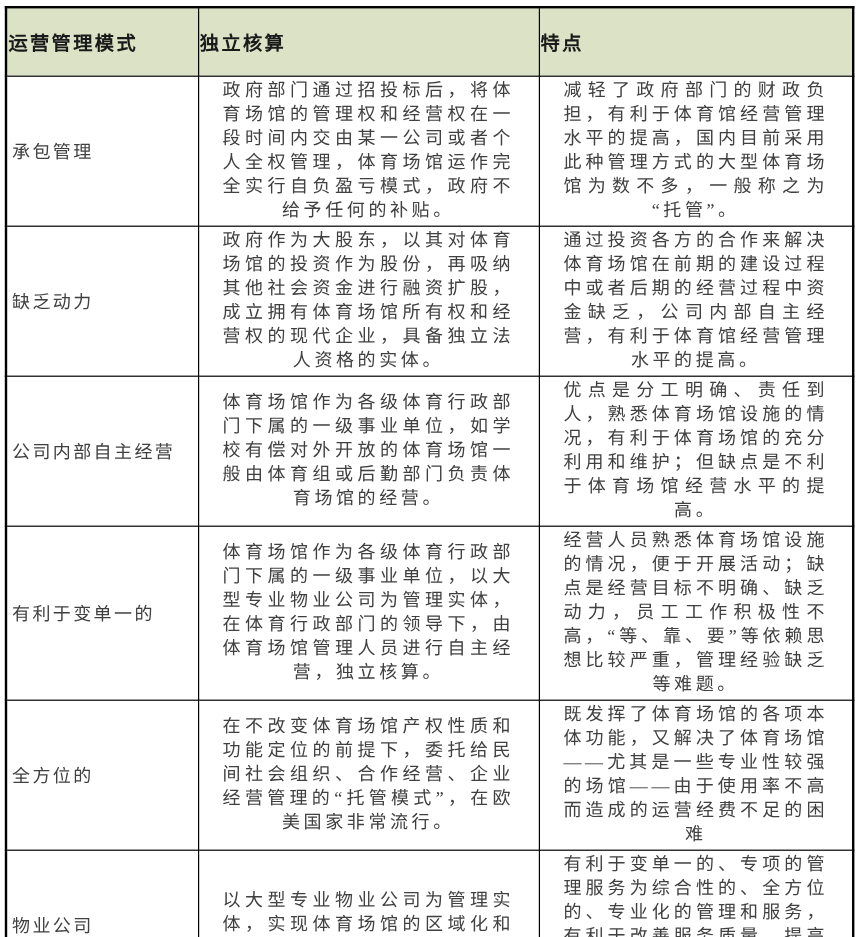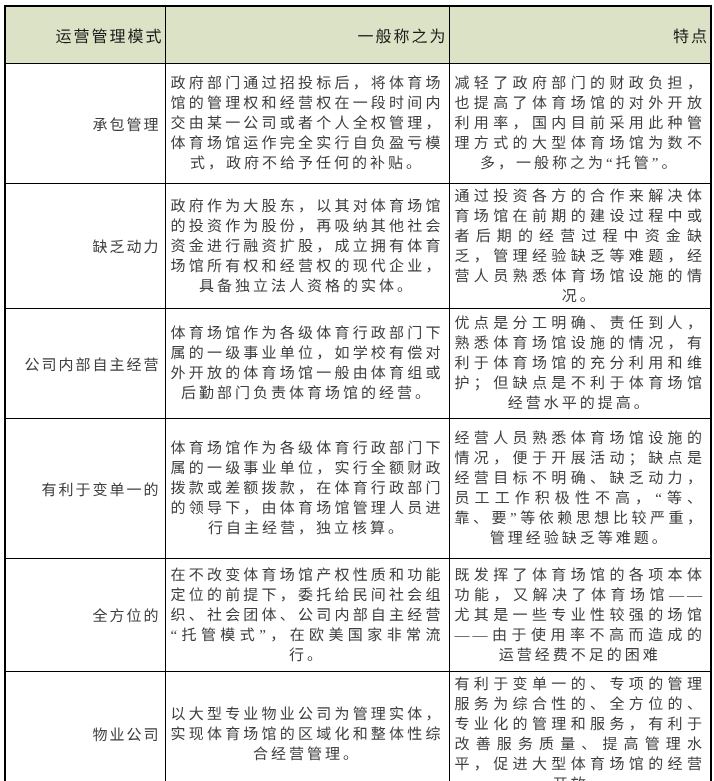--- a/index.html
+++ b/index.html
@@ -30,41 +30,41 @@
   col.c-feat{width:262px;}
   th,td{
     border:1px solid var(--border);
     vertical-align:middle;
     overflow:hidden;
   }
   thead tr{height:57px;}
   thead th{
     background:var(--header-bg);
     color:var(--header-text);
-    font-weight:normal;
+    font-weight:bold;
     font-size:16px;
     letter-spacing:2px;
-    text-align:right;
+    text-align:left;
   }
   tbody th.mode-cell{
     font-weight:normal;
     color:var(--body-text);
     font-size:15px;
     letter-spacing:2px;
-    text-align:right;
+    text-align:left;
     padding:0 4px;
   }
   td.body-cell{
     color:var(--body-text);
     font-size:15px;
     letter-spacing:3px;
     line-height:20px;
     text-align:justify;
     text-align-last:center;
-    padding:2px 5px;
+    padding:2px 20px;
   }
   tr.r1{height:120px;}
   tr.r2{height:113px;}
   tr.r3{height:110px;}
   tr.r4{height:140px;}
   tr.r5{height:113px;}
   tr.r6{height:119px;}
 </style>
 </head>
 <body>
@@ -72,48 +72,48 @@
 <div class="table-wrap">
   <table>
     <colgroup>
       <col class="c-mode">
         <col class="c-intro">
         <col class="c-feat">
     </colgroup>
     <thead>
       <tr>
         <th>运营管理模式</th>
-        <th>一般称之为</th>
+        <th>独立核算</th>
         <th>特点</th>
       </tr>
     </thead>
     <tbody>
       <tr class="r1">
         <th class="mode-cell">承包管理</th>
         <td class="body-cell">政府部门通过招投标后，将体育场馆的管理权和经营权在一段时间内交由某一公司或者个人全权管理，体育场馆运作完全实行自负盈亏模式，政府不给予任何的补贴。</td>
-        <td class="body-cell">减轻了政府部门的财政负担，也提高了体育场馆的对外开放利用率，国内目前采用此种管理方式的大型体育场馆为数不多，一般称之为“托管”。</td>
+        <td class="body-cell">减轻了政府部门的财政负担，有利于体育馆经营管理水平的提高，国内目前采用此种管理方式的大型体育场馆为数不多，一般称之为“托管”。</td>
       </tr>
       <tr class="r2">
         <th class="mode-cell">缺乏动力</th>
         <td class="body-cell">政府作为大股东，以其对体育场馆的投资作为股份，再吸纳其他社会资金进行融资扩股，成立拥有体育场馆所有权和经营权的现代企业，具备独立法人资格的实体。</td>
-        <td class="body-cell">通过投资各方的合作来解决体育场馆在前期的建设过程中或者后期的经营过程中资金缺乏，管理经验缺乏等难题，经营人员熟悉体育场馆设施的情况。</td>
+        <td class="body-cell">通过投资各方的合作来解决体育场馆在前期的建设过程中或者后期的经营过程中资金缺乏，公司内部自主经营，有利于体育馆经营管理水平的提高。</td>
       </tr>
       <tr class="r3">
         <th class="mode-cell">公司内部自主经营</th>
         <td class="body-cell">体育场馆作为各级体育行政部门下属的一级事业单位，如学校有偿对外开放的体育场馆一般由体育组或后勤部门负责体育场馆的经营。</td>
         <td class="body-cell">优点是分工明确、责任到人，熟悉体育场馆设施的情况，有利于体育场馆的充分利用和维护；但缺点是不利于体育场馆经营水平的提高。</td>
       </tr>
       <tr class="r4">
         <th class="mode-cell">有利于变单一的</th>
-        <td class="body-cell">体育场馆作为各级体育行政部门下属的一级事业单位，实行全额财政拨款或差额拨款，在体育行政部门的领导下，由体育场馆管理人员进行自主经营，独立核算。</td>
+        <td class="body-cell">体育场馆作为各级体育行政部门下属的一级事业单位，以大型专业物业公司为管理实体，在体育行政部门的领导下，由体育场馆管理人员进行自主经营，独立核算。</td>
         <td class="body-cell">经营人员熟悉体育场馆设施的情况，便于开展活动；缺点是经营目标不明确、缺乏动力，员工工作积极性不高，“等、靠、要”等依赖思想比较严重，管理经验缺乏等难题。</td>
       </tr>
       <tr class="r5">
         <th class="mode-cell">全方位的</th>
-        <td class="body-cell">在不改变体育场馆产权性质和功能定位的前提下，委托给民间社会组织、社会团体、公司内部自主经营“托管模式”，在欧美国家非常流行。</td>
+        <td class="body-cell">在不改变体育场馆产权性质和功能定位的前提下，委托给民间社会组织、合作经营、企业经营管理的“托管模式”，在欧美国家非常流行。</td>
         <td class="body-cell">既发挥了体育场馆的各项本体功能，又解决了体育场馆——尤其是一些专业性较强的场馆——由于使用率不高而造成的运营经费不足的困难</td>
       </tr>
       <tr class="r6">
         <th class="mode-cell">物业公司</th>
         <td class="body-cell">以大型专业物业公司为管理实体，实现体育场馆的区域化和整体性综合经营管理。</td>
         <td class="body-cell">有利于变单一的、专项的管理服务为综合性的、全方位的、专业化的管理和服务，有利于改善服务质量、提高管理水平，促进大型体育场馆的经营开放。</td>
       </tr>
     </tbody>
   </table>
 </div>

